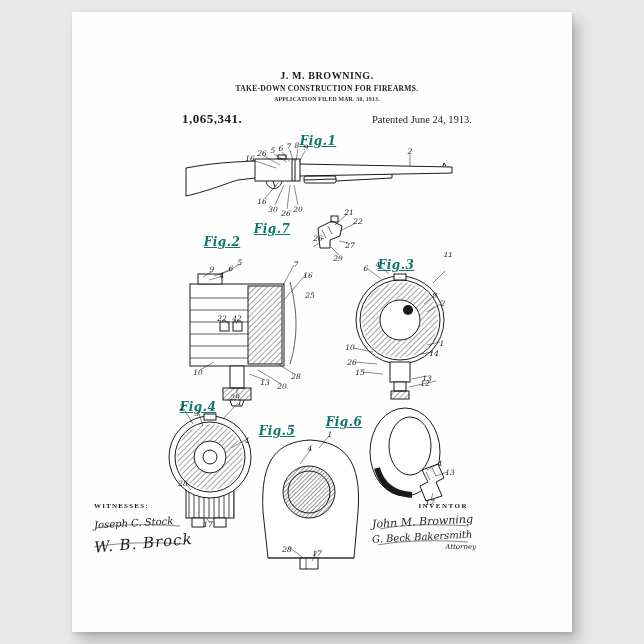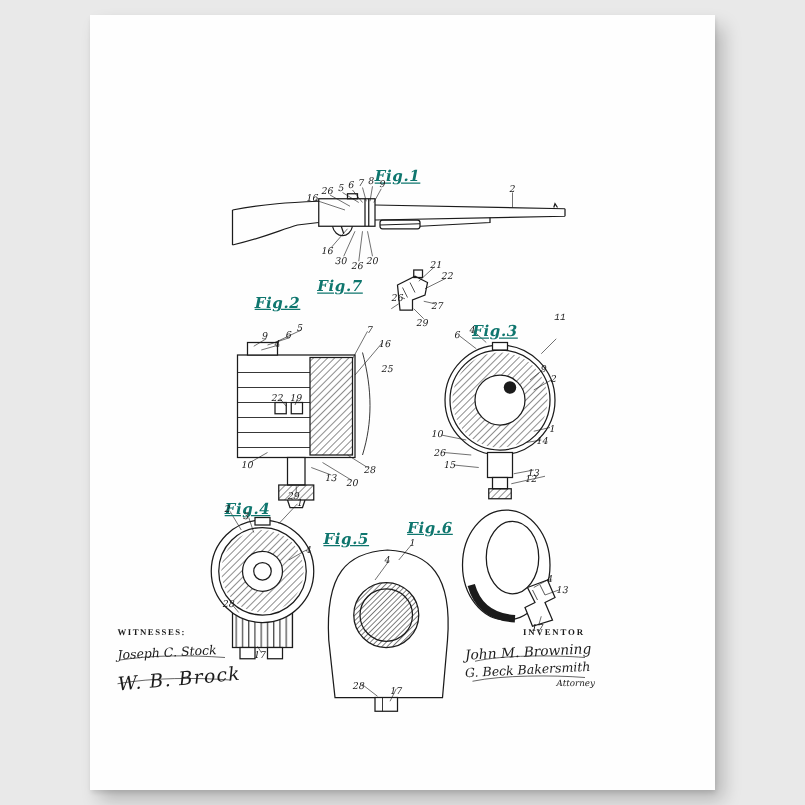--- a/index.html
+++ b/index.html
@@ -30,20 +30,29 @@
   .sig-inv{font-size:11px;transform:rotate(-3deg);margin-top:5px;}
   .sig-att{font-size:10px;transform:rotate(-3deg);margin-top:3px;}
   .attorney-label{font-family:"DejaVu Serif",serif;font-style:italic;font-size:7px;text-align:right;padding-right:4px;margin-top:1px;}
 </style>
 </head>
 <body>
 
 <div class="stage" style="background: rgb(233, 233, 233);">
   <div class="poster" style="background: rgb(254, 254, 254);">
 
+    <div class="header">
+      <div class="h-inventor">J. M. BROWNING.</div>
+      <div class="h-title">TAKE-DOWN CONSTRUCTION FOR FIREARMS.</div>
+      <div class="h-app">APPLICATION FILED MAR. 30, 1913.</div>
+      <div class="h-row">
+        <span class="h-number">1,065,341.</span>
+        <span class="h-date">Patented June 24, 1913.</span>
+      </div>
+    </div>
 
     <svg class="drawing" width="500" height="620" viewBox="0 0 500 620">
       <defs>
         <pattern id="hatch" width="4" height="4" patternUnits="userSpaceOnUse" patternTransform="rotate(45)">
           <line x1="0" y1="0" x2="0" y2="4" stroke="#1b1b1b" stroke-width="0.8"></line>
         </pattern>
         <pattern id="hatch2" width="3" height="3" patternUnits="userSpaceOnUse" patternTransform="rotate(45)">
           <line x1="0" y1="0" x2="0" y2="3" stroke="#1b1b1b" stroke-width="0.9"></line>
         </pattern>
         <pattern id="vhatch" width="5" height="5" patternUnits="userSpaceOnUse">
@@ -167,21 +176,21 @@
         <span class="ref-num" style="left: 278px; top: 233px;">27</span>
         <span class="ref-num" style="left: 238px; top: 237px; margin-top: 46px;">25</span>
         <span class="ref-num" style="left: 266px; top: 246px;">29</span>
         <span class="ref-num" style="left: 140px; top: 257px;">9</span>
         <span class="ref-num" style="left: 150px; top: 263px;">4</span>
         <span class="ref-num" style="left: 159px; top: 256px;">6</span>
         <span class="ref-num" style="left: 168px; top: 250px;">5</span>
         <span class="ref-num" style="left: 224px; top: 252px;">7</span>
         <span class="ref-num" style="left: 236px; top: 263px;">16</span>
         <span class="ref-num" style="left: 150px; top: 306px;">22</span>
-        <span class="ref-num" style="left: 165px; top: 306px;">19</span>
+        <span class="ref-num" style="left: 165px; top: 306px;">42</span>
         <span class="ref-num" style="left: 126px; top: 360px;">10</span>
         <span class="ref-num" style="left: 163px; top: 385px;">29</span>
         <span class="ref-num" style="left: 193px; top: 370px;">13</span>
         <span class="ref-num" style="left: 210px; top: 374px;">20</span>
         <span class="ref-num" style="left: 224px; top: 364px;">28</span>
         <span class="ref-num" style="left: 294px; top: 256px;">6</span>
         <span class="ref-num" style="left: 306px; top: 252px;">4</span>
         <span class="ref-num" style="left: 376px; top: 243px; font-family: Liberation Mono, monospace;">11</span>
         <span class="ref-num" style="left: 363px; top: 283px;">9</span>
         <span class="ref-num" style="left: 371px; top: 291px;">2</span>

